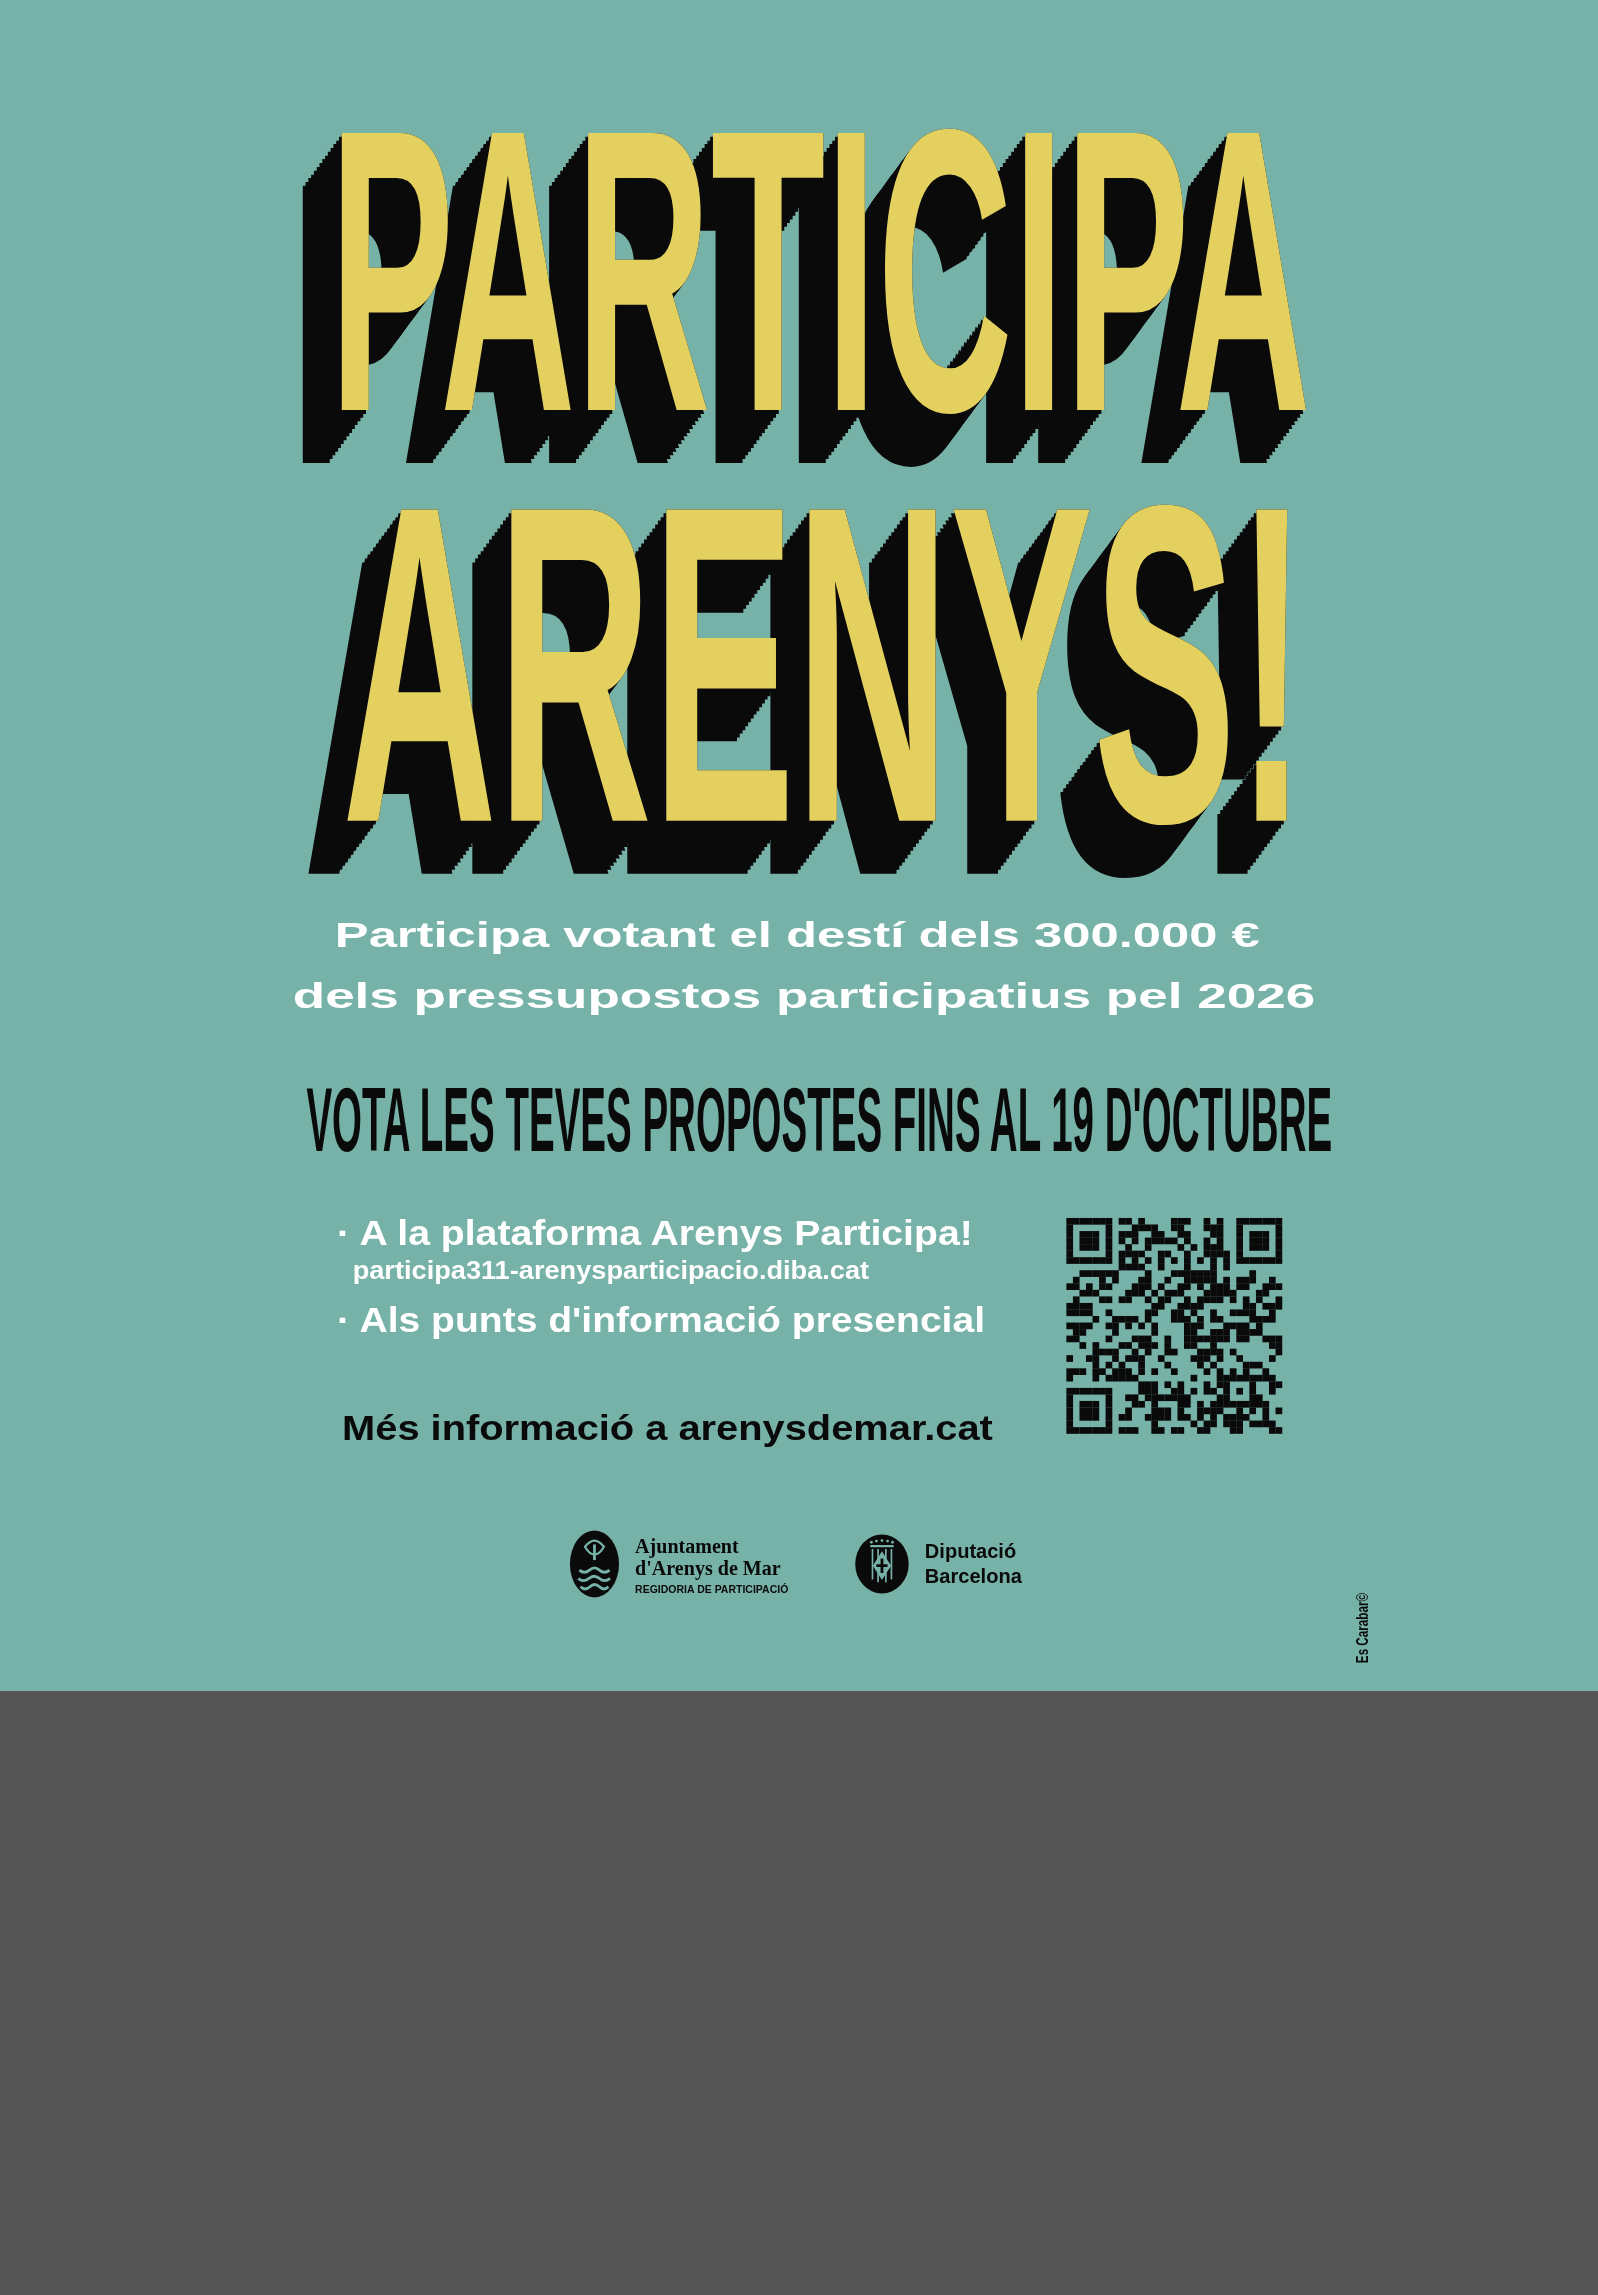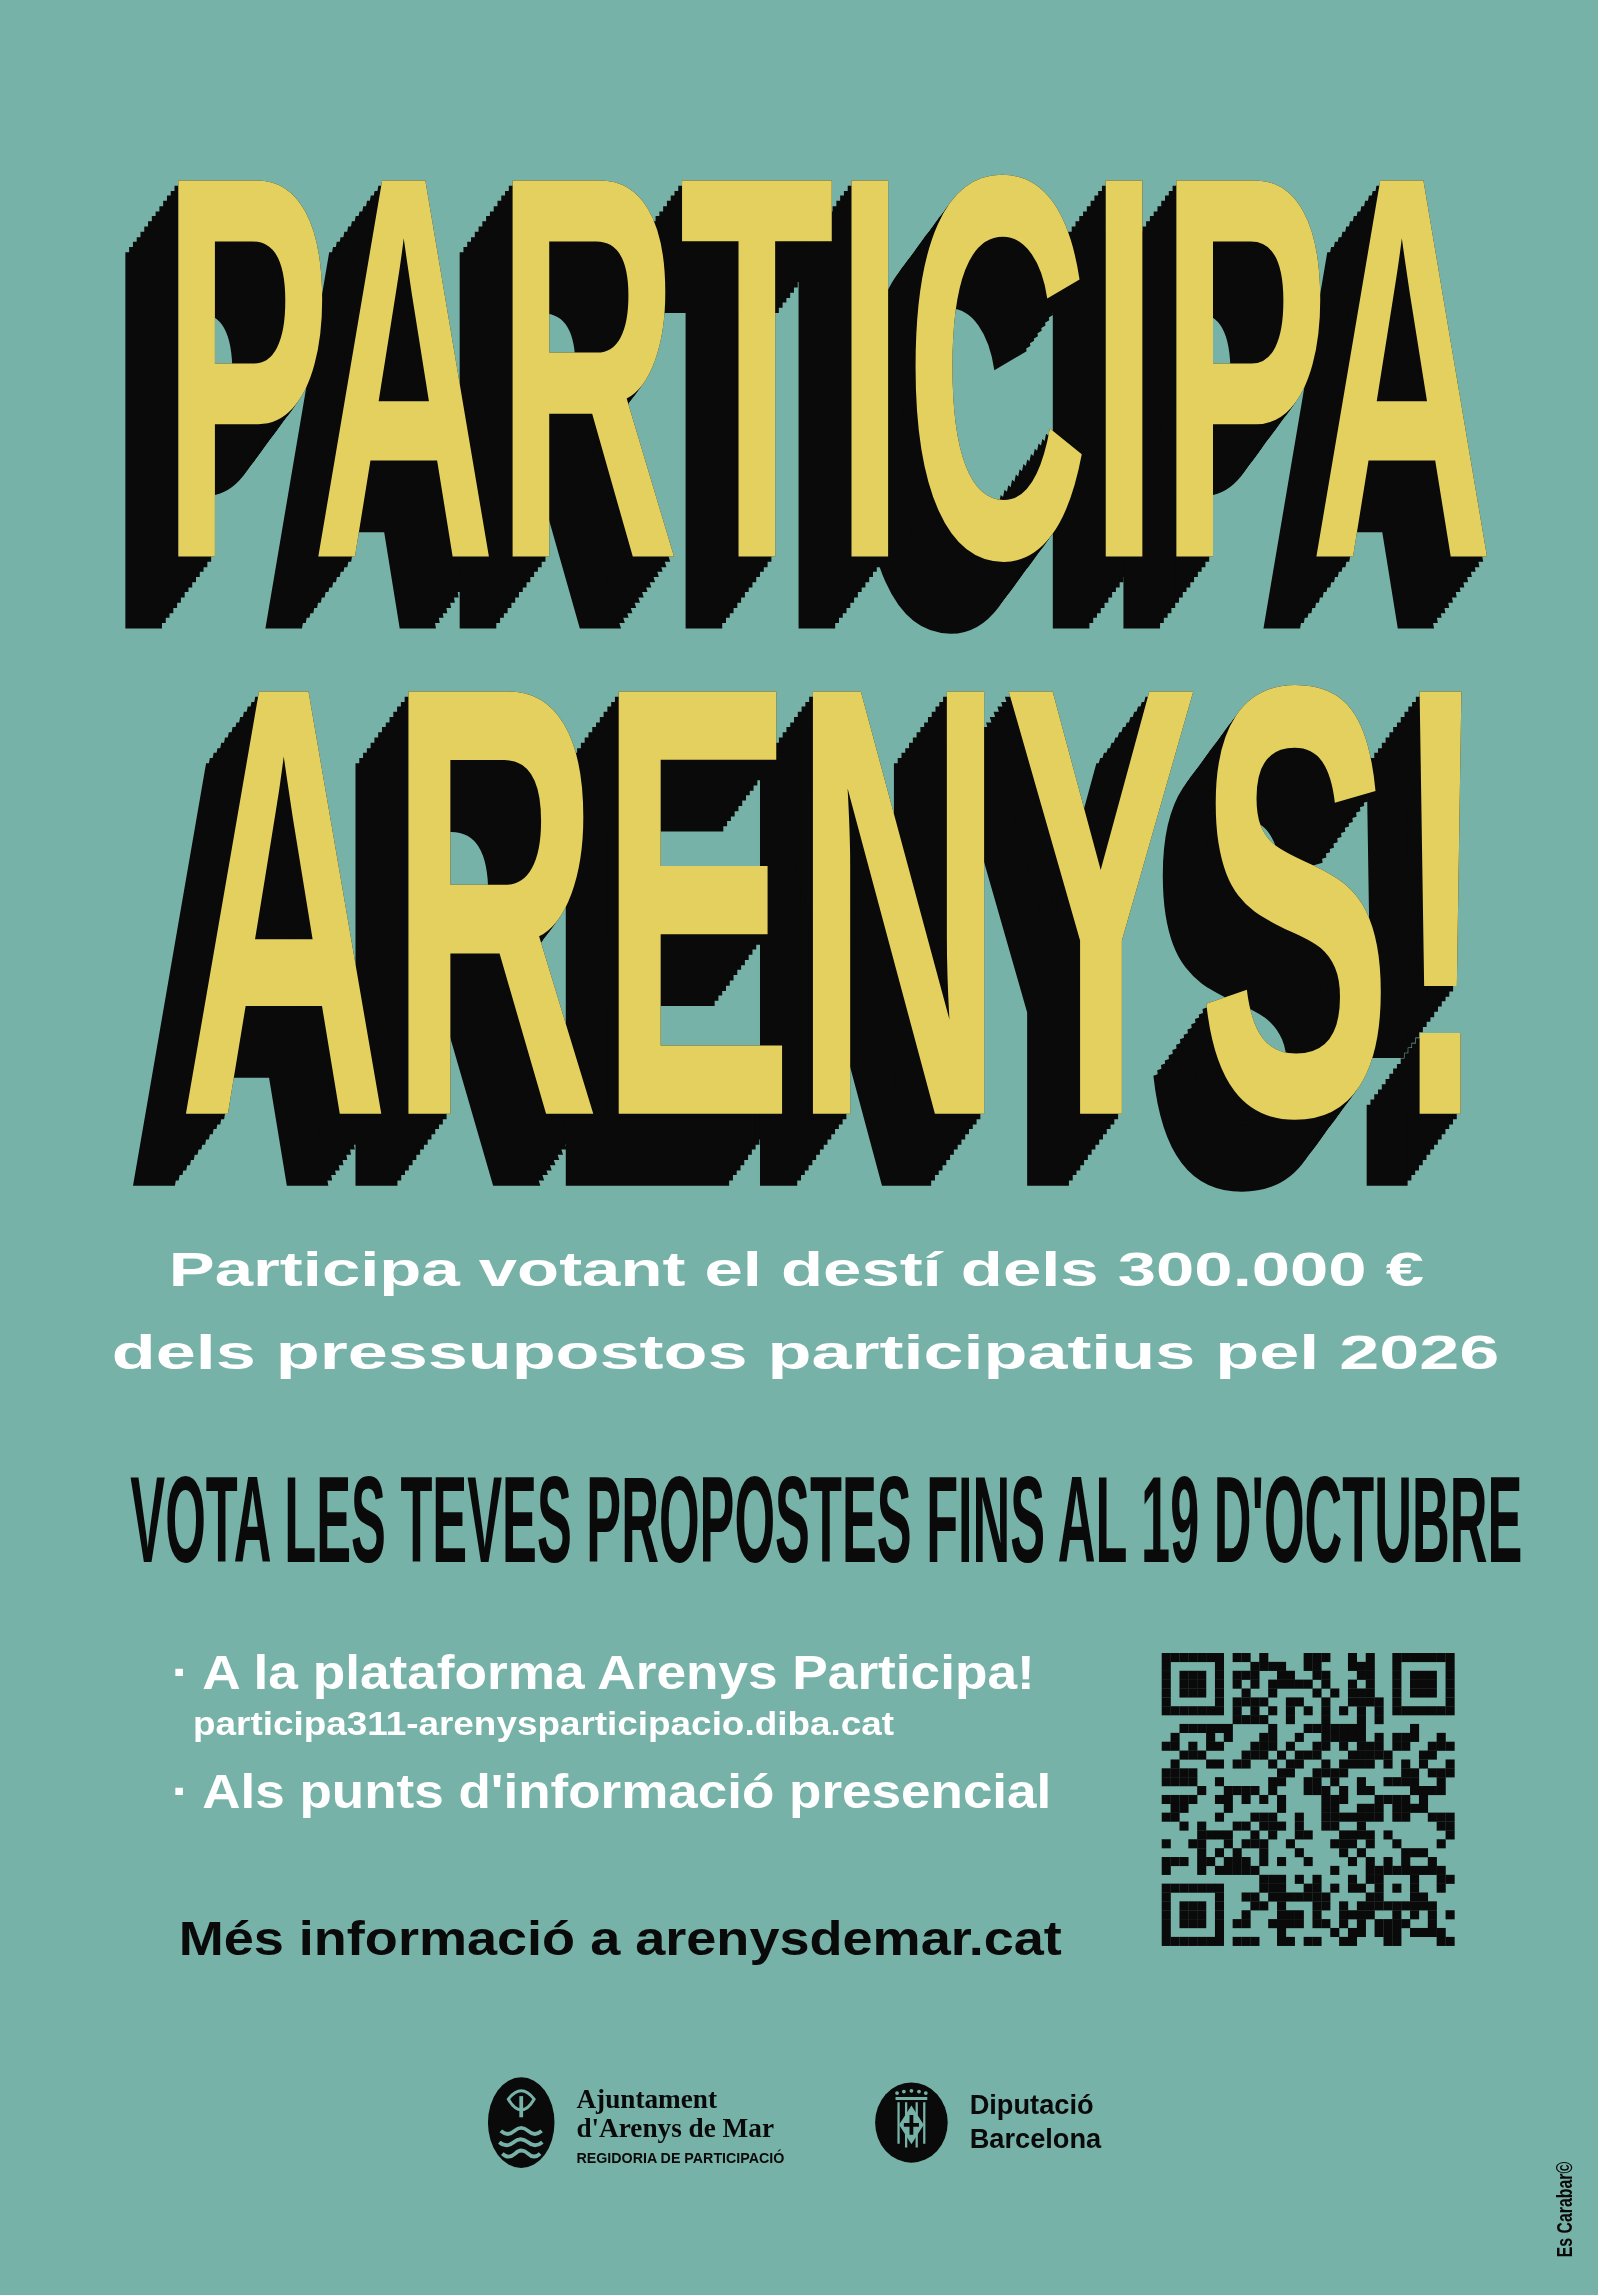--- a/index.html
+++ b/index.html
@@ -1,19 +1,19 @@
 <!DOCTYPE html>
 <html style="font-size:12px"><head>
 <meta charset="utf-8">
 <style>
   html,body{margin:0;padding:0;}
   body{background:#555;}
   .poster{
     position:relative;
-    width:1599px;height:2295px;
+    width:1599px;height:1691px;
     background:#77b2a8;
     overflow:hidden;
     font-family:"Liberation Sans", sans-serif;
   }
   svg.layer{position:absolute;left:0;top:0;width:100%;height:100%;display:block;}
   text{font-family:"Liberation Sans", sans-serif;}
   .title-ink{fill:#0a0a0a;font-weight:bold;}
   .title-face{fill:#e3d05f;font-weight:bold;}
   .headline{fill:#0a0a0a;font-weight:bold;}
   .intro{fill:#ffffff;font-weight:bold;}

